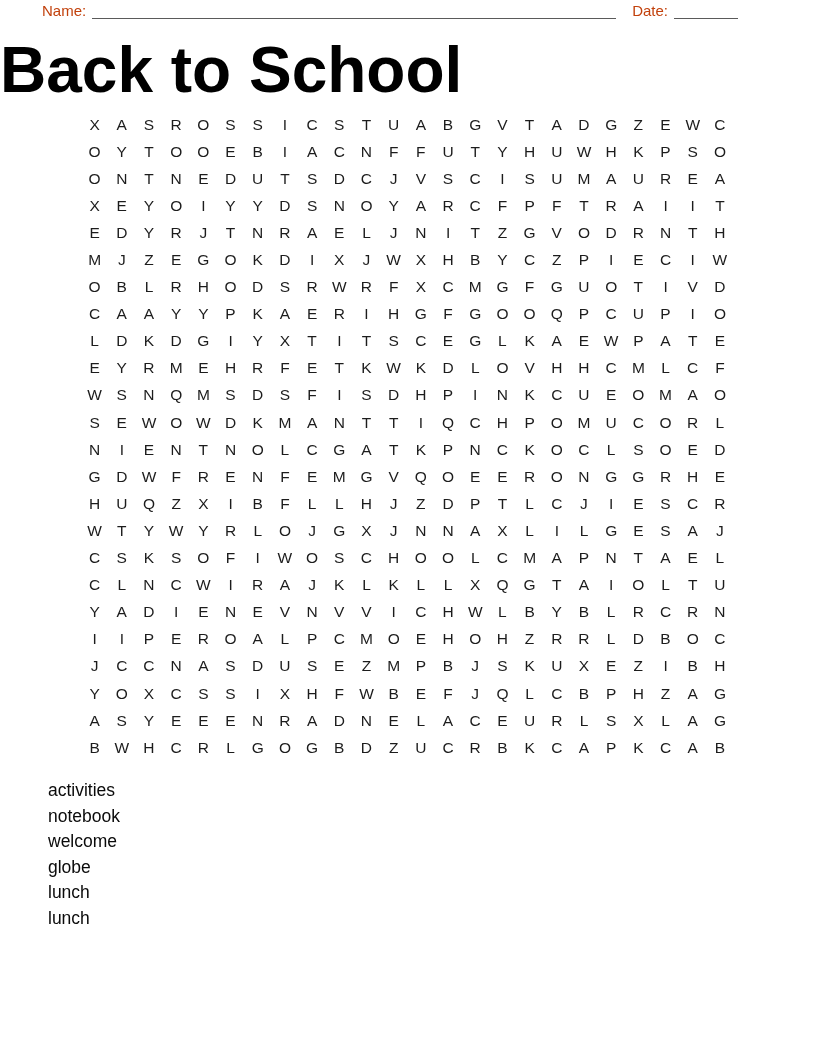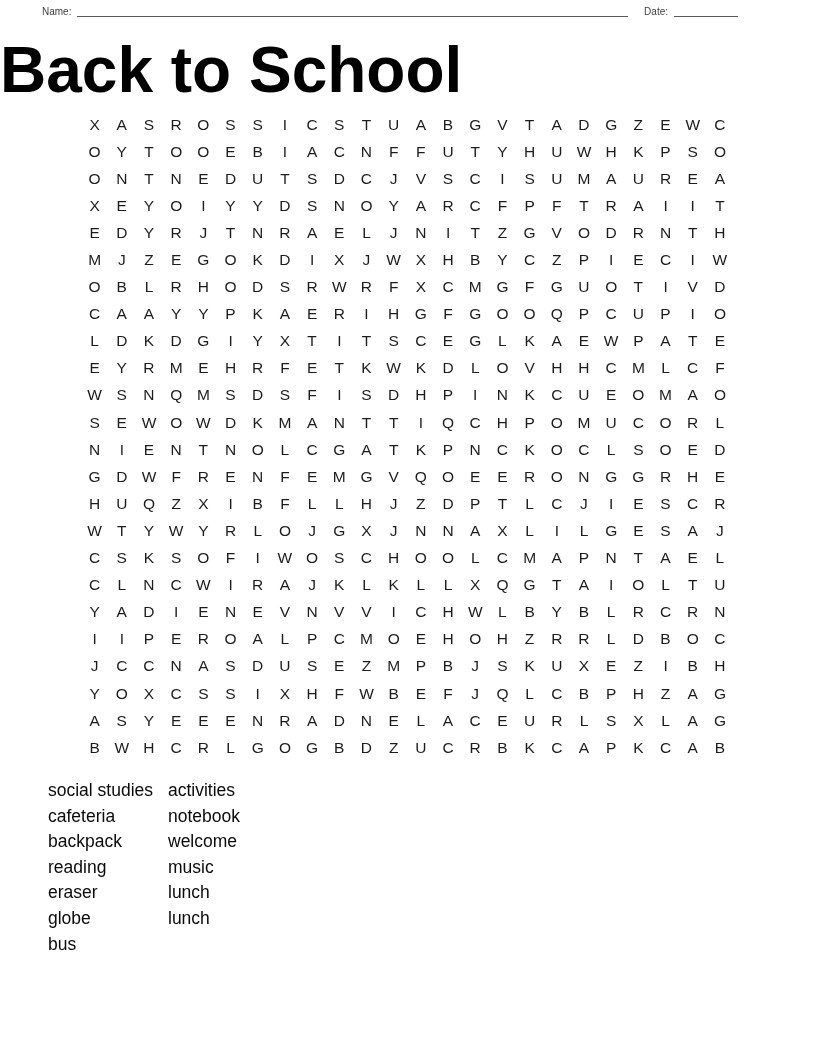--- a/index.html
+++ b/index.html
@@ -13,22 +13,22 @@
     overflow: hidden;
   }
   
   .header-row {
     position: absolute;
     left: 42px;
     top: 2px;
     width: 696px;
     display: flex;
     align-items: flex-end;
-    font-size: 10px;
-    color: #404040;
+    font-size: 15px;
+    color: #c2410c;
   }
   .label { white-space: nowrap; padding-bottom: 1px; }
   .write-line { border-bottom: 1.4px solid #5a5a5a; height: 14px; }
   .name-line { flex: 1; margin: 0 16px 1px 6px; }
   .date-line { width: 64px; margin: 0 0 1px 6px; }
   
   .title {
     position: absolute;
     top: 33px;
     left: 0;
@@ -664,31 +664,22 @@
       <span class="cell">A</span>
       <span class="cell">P</span>
       <span class="cell">K</span>
       <span class="cell">C</span>
       <span class="cell">A</span>
       <span class="cell">B</span>
     </div>
 
   <div class="words">
     <div class="word-col">
-        <div class="word">social studies</div>
-        <div class="word">cafeteria</div>
-        <div class="word">backpack</div>
-        <div class="word">reading</div>
-        <div class="word">eraser</div>
-        <div class="word">globe</div>
-        <div class="word">bus</div>
-      </div>
-    <div class="word-col">
         <div class="word">activities</div>
         <div class="word">notebook</div>
         <div class="word">welcome</div>
-        <div class="word">music</div>
+        <div class="word">globe</div>
         <div class="word">lunch</div>
         <div class="word">lunch</div>
       </div>
   </div>
 
 </div>
 
 </body></html>

